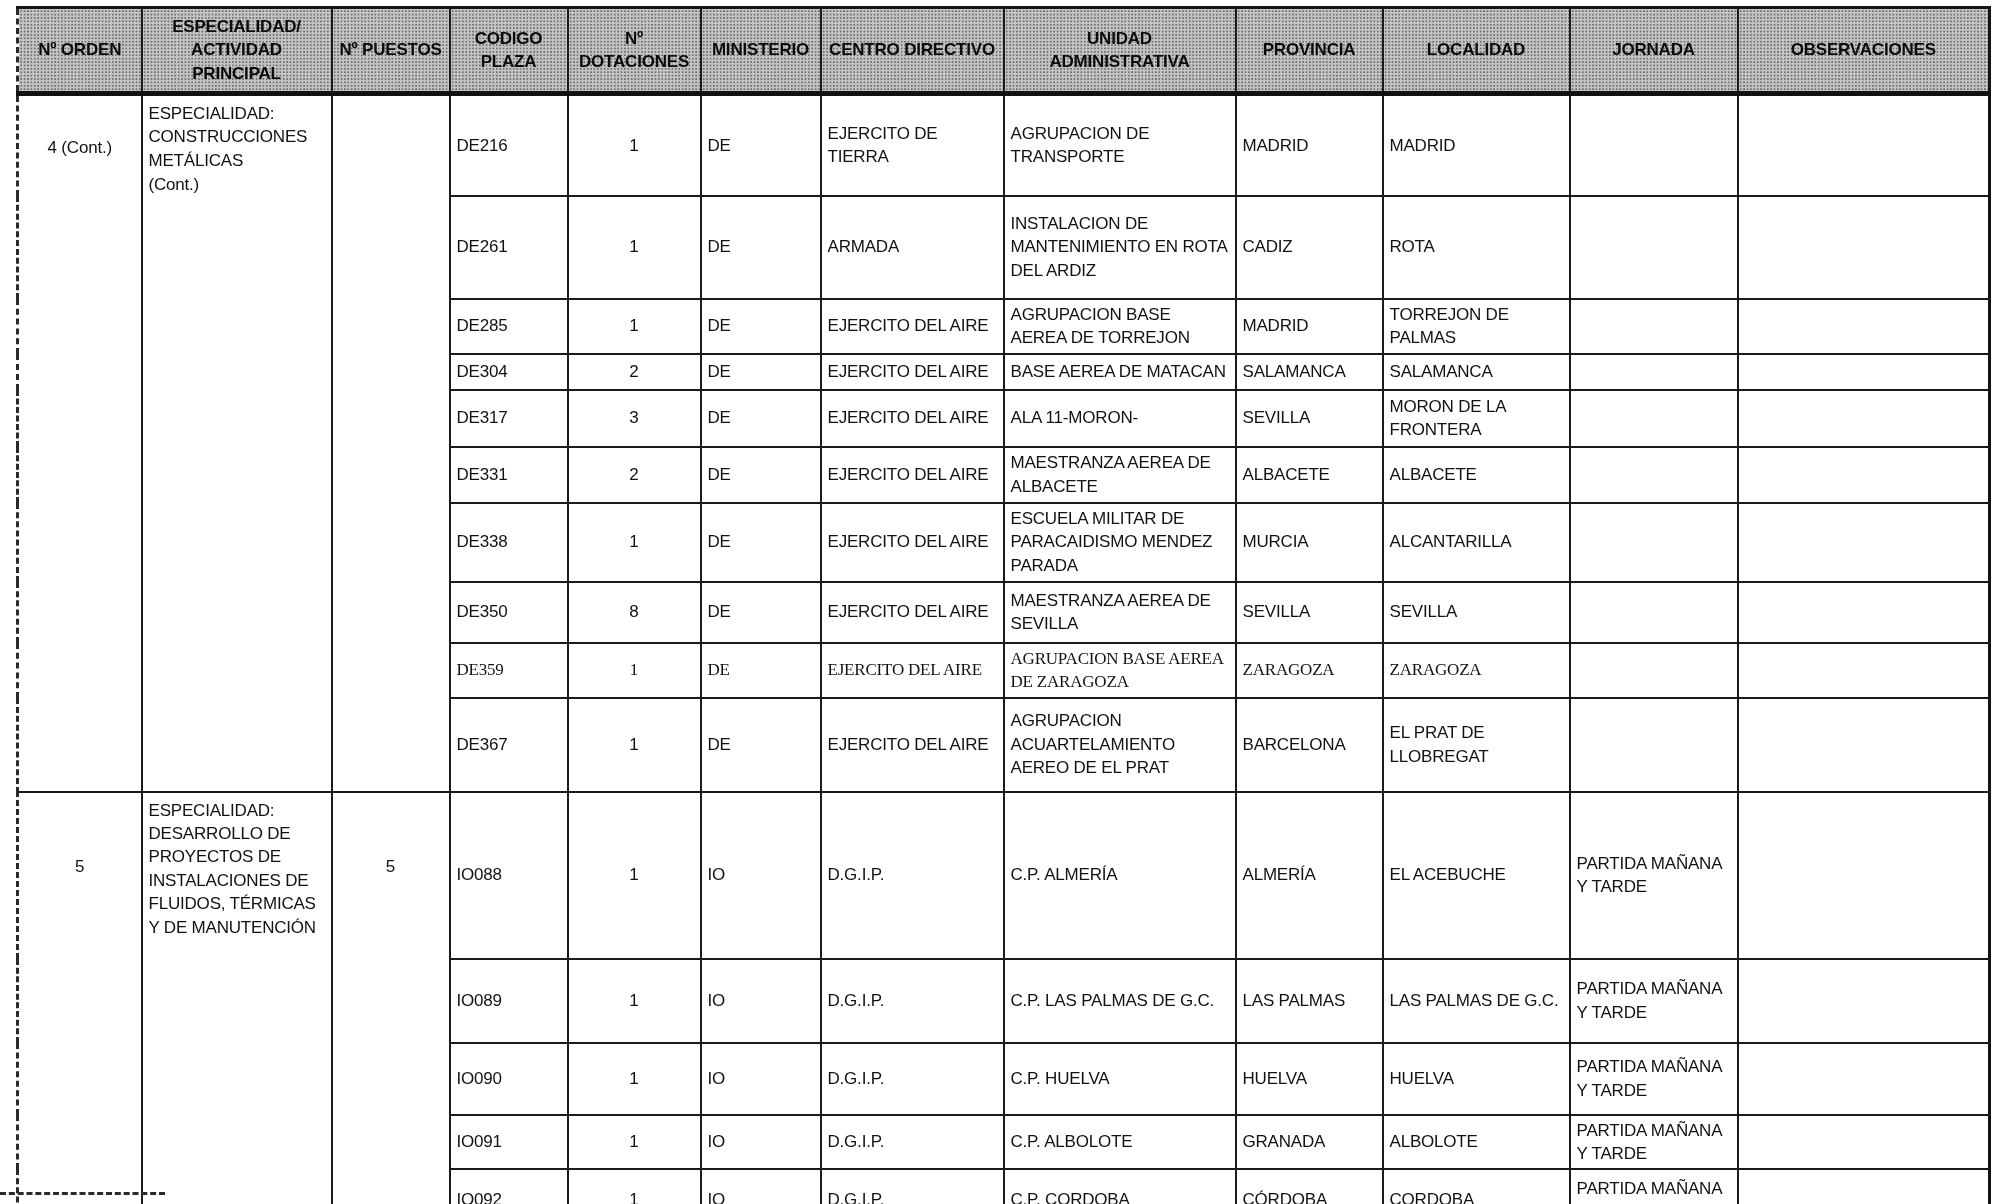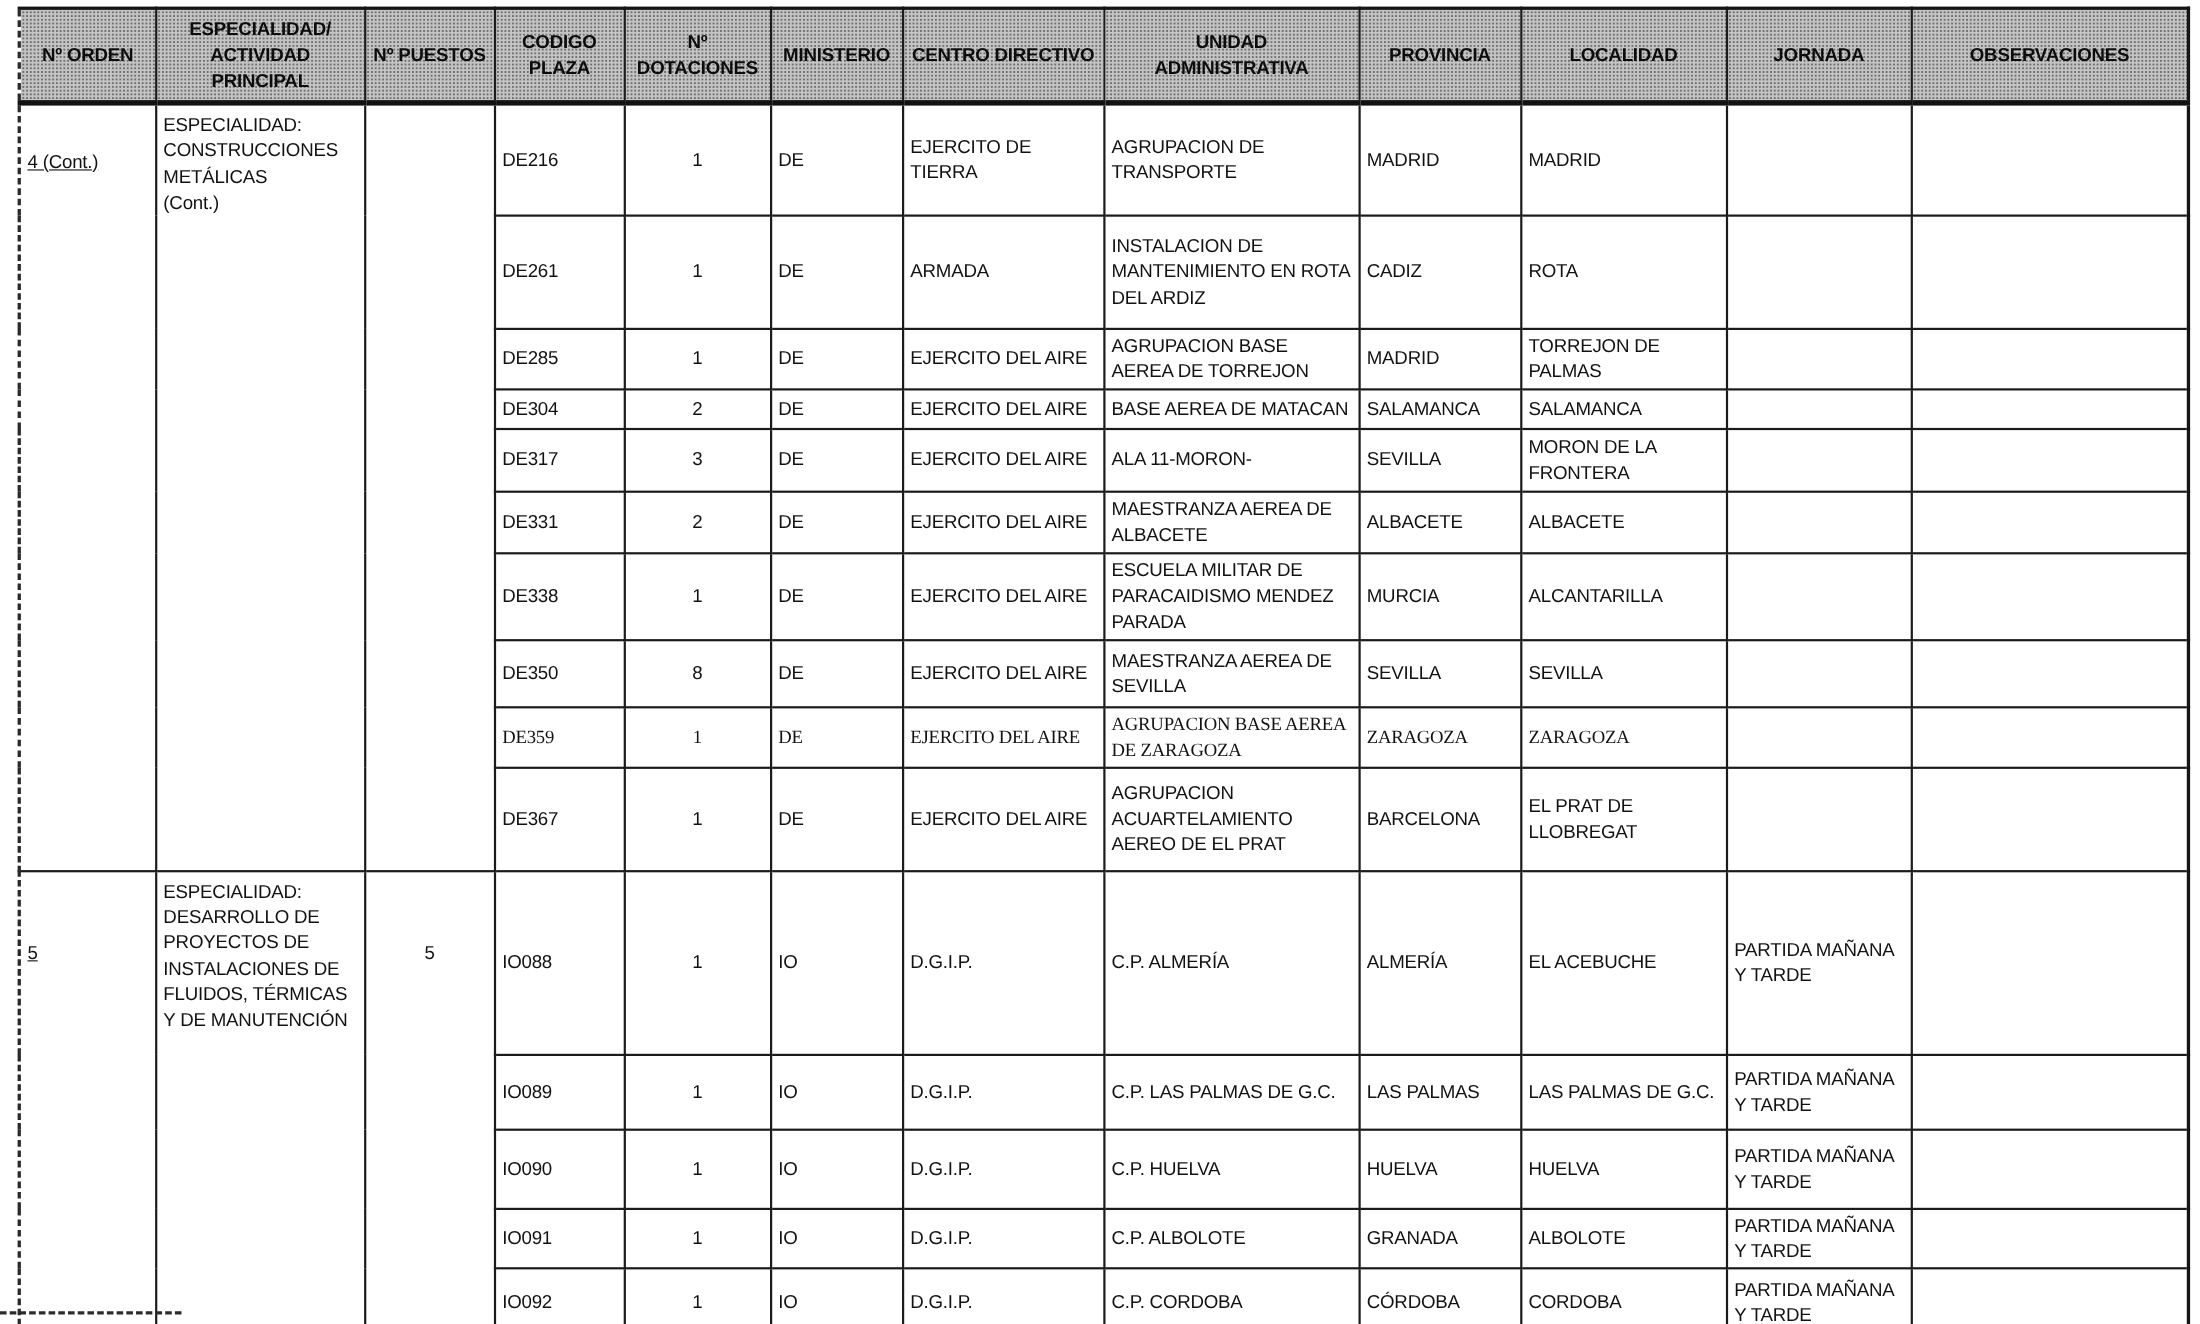--- a/index.html
+++ b/index.html
@@ -40,41 +40,41 @@
     border-bottom: 5px solid #121212;
     padding: 2px 4px;
   }
   th.th-uni { padding: 2px 26px; }
   td {
     padding: 3px 6px;
     vertical-align: middle;
     text-align: left;
     background: #fff;
   }
-  td.c-ord { text-align: left; vertical-align: top; text-decoration: underline; }
+  td.c-ord { text-align: center; vertical-align: top; }
   td.c-pue { text-align: center; vertical-align: top; }
   td.c-esp { vertical-align: top; padding-top: 6px; }
   td.c-dot { text-align: center; }
   .pt-s1 { padding-top: 40px; }
   .pt-s2 { padding-top: 62px; }
   .esp-note { margin-top: 1px; }
 
   tr.hdr { height: 86px; }
   tr.r1  { height: 102px; }
   tr.r2  { height: 103px; }
   tr.r3  { height: 55px; }
   tr.r4  { height: 36px; }
   tr.r5  { height: 57px; }
   tr.r6  { height: 56px; }
   tr.r7  { height: 79px; }
   tr.r8  { height: 61px; }
   tr.r9  { height: 55px; font-family: Liberation Serif, serif; }
   tr.r10 { height: 94px; }
   tr.r11 { height: 167px; }
-  tr.r12 { height: 68px; }
+  tr.r12 { height: 84px; }
   tr.r13 { height: 72px; }
   tr.r14 { height: 52px; }
   tr.r15 { height: 62px; }
 
   .bottom-dashes {
     position: absolute;
     left: 0px; top: 1192px;
     width: 165px; height: 0;
     border-top: 3px dashed #2b2b2b;
   }

